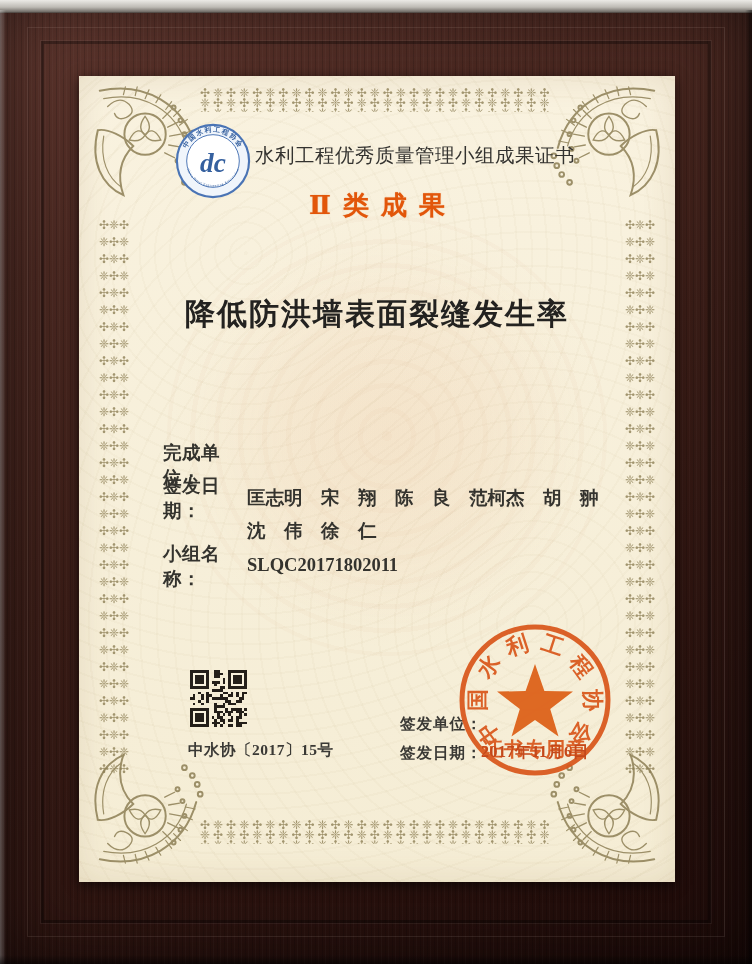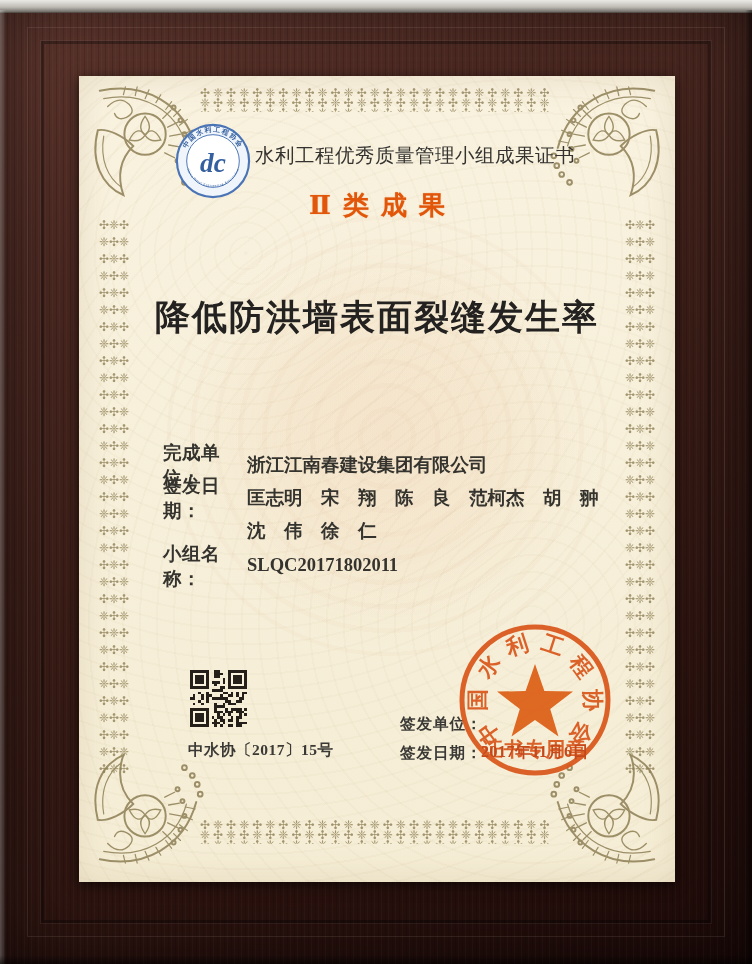--- a/index.html
+++ b/index.html
@@ -40,21 +40,21 @@
   .lace.v{width:30px;top:142px;height:566px;writing-mode:vertical-rl;}
   .lace.left{left:20px;} .lace.right{left:546px;}
   .orn{position:absolute;width:126px;height:126px;opacity:.85;}
   .orn.tl{left:7px;top:3px;} .orn.tr{right:7px;top:3px;transform:scaleX(-1);}
   .orn.bl{left:7px;bottom:11px;transform:scaleY(-1);} .orn.br{right:7px;bottom:11px;transform:scale(-1,-1);}
 
   
   .logo{position:absolute;left:95px;top:46px;width:78px;height:78px;}
   .header-title{position:absolute;left:176px;top:66px;font-weight:400;font-size:19.5px;letter-spacing:.5px;color:#33322f;}
   .grade{position:absolute;left:0;right:0;top:112px;text-align:center;font-weight:900;font-size:26px;color:#e2560a;letter-spacing:12px;text-indent:12px;text-shadow:0 0 1px rgba(226,86,10,.6);}
-  .ach{position:absolute;left:0;right:0;top:218px;text-align:center;font-family:"Liberation Sans","DejaVu Sans",sans-serif;font-weight:700;font-size:35px;letter-spacing:2px;color:#232220;}
+  .ach{position:absolute;left:0;right:0;top:218px;text-align:center;font-family:"Liberation Sans","DejaVu Sans",sans-serif;font-weight:700;font-size:30px;letter-spacing:2px;color:#232220;}
 
   
   .fields{position:absolute;left:84px;top:372px;font-weight:600;font-size:18.5px;color:#34332e;}
   .frow{display:flex;align-items:center;height:33px;}
   .flabel{width:84px;letter-spacing:.5px;flex:none;}
   .fspacer{width:84px;flex:none;}
   .frow.last{margin-top:2px;}
 
   
   .qr{position:absolute;left:111px;top:594px;width:57px;height:57px;}
@@ -141,21 +141,20 @@
       </text>
       <text x="40" y="51" font-size="28" font-style="italic" font-weight="bold" fill="#35609f" text-anchor="middle">dc</text>
     </svg>
     <div class="header-title">水利工程优秀质量管理小组成果证书</div>
     <div class="grade">Ⅱ类成果</div>
     <div class="ach">降低防洪墙表面裂缝发生率</div>
 
     <div class="fields">
       <div class="frow">
         <span class="flabel">完成单位：</span>
-        <span class="fvalue">浙江江南春建设集团有限公司</span>
       </div>
       <div class="frow">
         <span class="flabel">签发日期：</span>
         <span class="fvalue">匡志明　宋　翔　陈　良　范柯杰　胡　翀</span>
       </div>
       <div class="frow">
         <span class="fspacer"></span>
         <span class="fvalue">沈　伟　徐　仁</span>
       </div>
       <div class="frow last">

